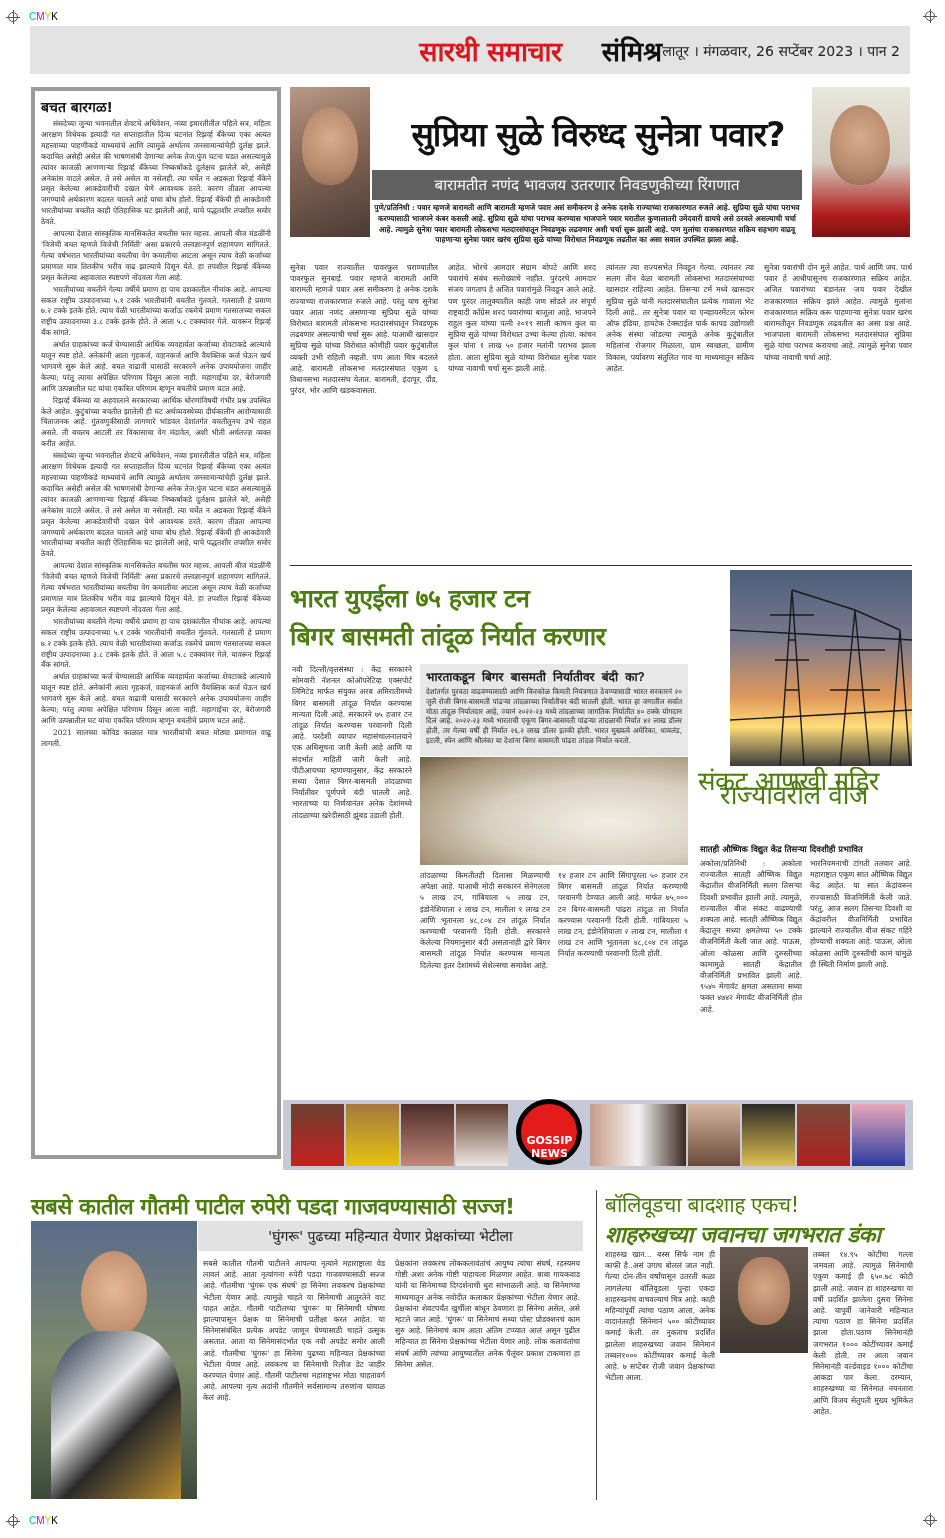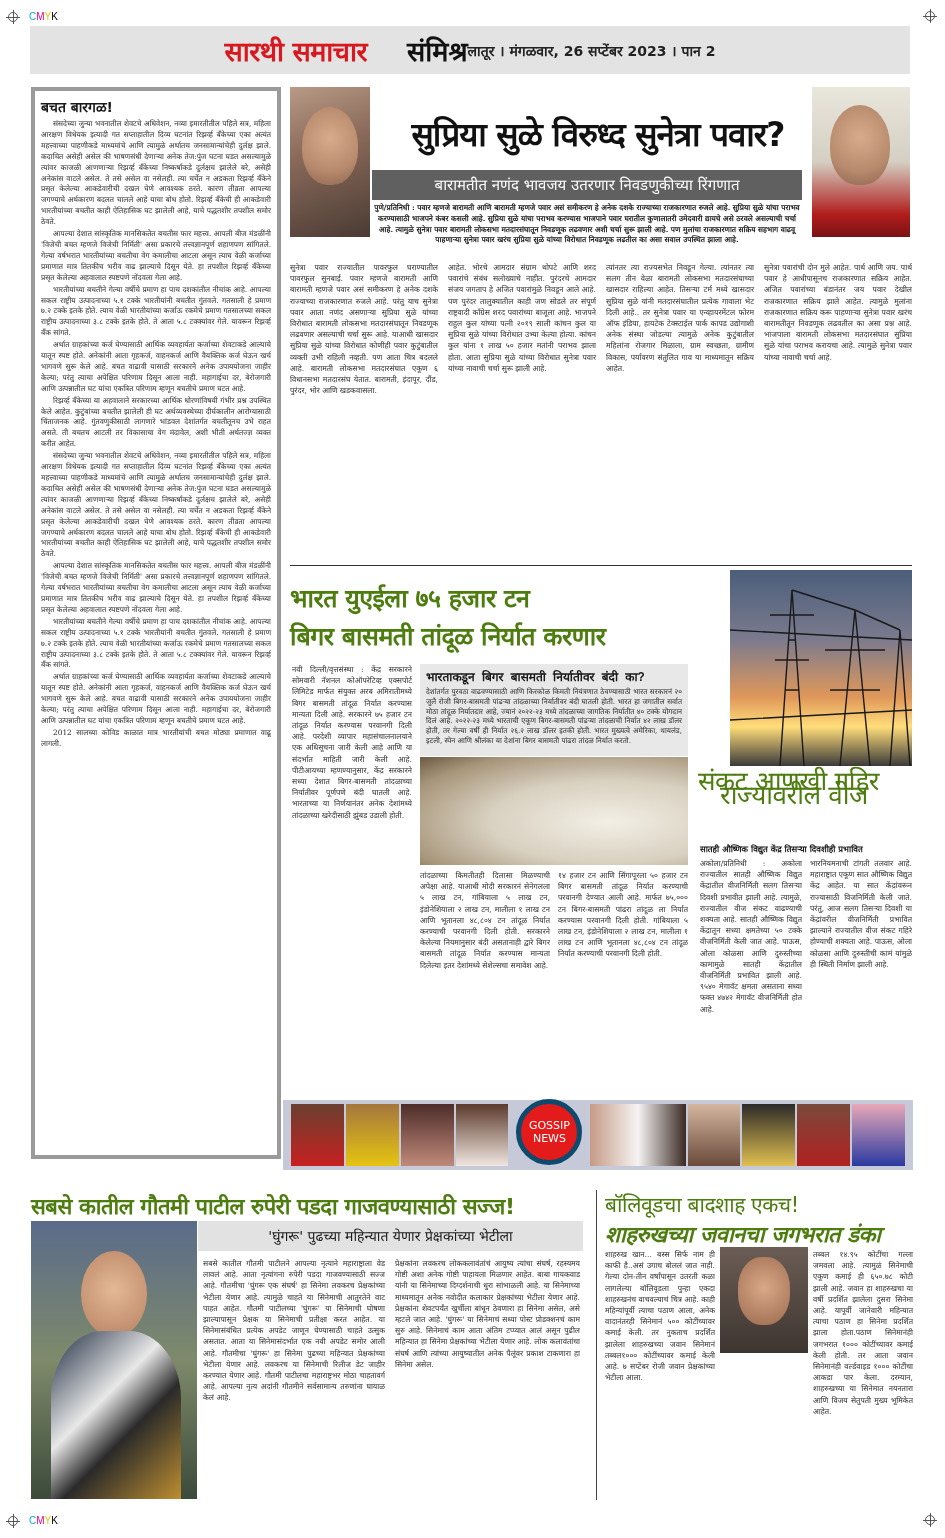--- a/index.html
+++ b/index.html
@@ -4,24 +4,24 @@
 <style>
   * { box-sizing: border-box; margin: 0; padding: 0; }
   html, body { width: 945px; height: 1538px; background: #fff; overflow: hidden; }
   body { position: relative; font-family: "DejaVu Serif", serif; color: #1a1a1a; }
   .reg { position: absolute; font-family: "Liberation Sans", sans-serif; font-size: 10px; display:flex; align-items:center; gap:11px; }
   .reg .cross { width: 10px; height: 10px; border: 1px solid #555; border-radius: 50%; position: relative; }
   .reg .cross::before { content:""; position:absolute; left:4px; top:-3px; width:1px; height:14px; background:#555; }
   .reg .cross::after { content:""; position:absolute; top:4px; left:-3px; width:14px; height:1px; background:#555; }
   .c{color:#00aeef}.m{color:#ec008c}.y{color:#e6c800}.k{color:#000}
 
-  .masthead { position:absolute; left:30px; top:26px; width:880px; height:48px; background:#e3e3e3; display:flex; align-items:center; justify-content:center; padding: 0 10px; }
+  .masthead { position:absolute; left:30px; top:26px; width:880px; height:48px; background:#e3e3e3; display:flex; align-items:center; justify-content:flex-end; padding: 0 10px; }
   .masthead .brand { font-family: "DejaVu Sans", sans-serif; font-weight: bold; font-size: 27px; color:#d7191f; letter-spacing: -0.5px; }
   .masthead .section { font-family:"DejaVu Sans", sans-serif; font-weight:bold; font-size:27px; color:#111; margin-left: 40px; }
-  .masthead .dateline { font-family:"DejaVu Sans", sans-serif; font-size:14px; font-weight:bold; color:#222; }
+  .masthead .dateline { font-family:"DejaVu Sans", sans-serif; font-size:14px; font-weight:normal; color:#222; }
 
   .text { font-size: 7.6px; line-height: 11.2px; text-align: justify; color:#2a2a2a; }
   .text p { text-indent: 12px; margin-bottom: 1px; }
 
   
   .editorial { position:absolute; left:31px; top:87px; width:250px; height:1072px; background:#9a9a9a; padding:4px; }
   .editorial .inner { background:#fff; width:100%; height:100%; padding: 6px 6px; overflow:hidden; }
   .editorial .ed-title { font-family:"DejaVu Serif", serif; font-style: italic; font-weight:bold; font-size: 34px; text-align:center; text-decoration: underline; text-decoration-thickness: 3px; margin: 2px 0 8px; color:#111;}
   .editorial .ed-head { font-family:"DejaVu Sans", sans-serif; font-weight:bold; font-size:14px; margin-bottom: 3px; }
   .editorial .text { font-size: 7.4px; line-height: 10.9px; }
@@ -42,21 +42,21 @@
   .box-grey { position:absolute; background:#e8e8e8; padding: 4px 6px; }
   .box-grey .bh { font-family:Liberation Mono, monospace; font-size:12px; font-weight:bold; margin-bottom:2px; }
 
   .pylon { position:absolute; left:730px; top:570px; width:182px; height:196px; background: linear-gradient(180deg,#4b5e7a 0%, #7a7a8e 35%, #e0985a 65%, #ffdd7a 80%, #3a3a3a 100%); overflow:hidden; }
   .pylon svg { position:absolute; left:0; top:0; }
 
   .rice { position:absolute; left:420px; top:757px; width:268px; height:108px; background: radial-gradient(ellipse at 70% 60%, #f3efe6 0%, #d8d0c0 45%, #a7957a 80%, #6b5a44 100%); }
 
   .gossip { position:absolute; left:283px; top:1100px; width:630px; height:70px; background:#c6c9d8; display:flex; align-items:center; padding: 4px 8px; gap: 2px; }
   .gossip .p { height:62px; flex:1; }
-  .gossip .badge { width: 66px; height: 66px; border-radius:50%; background:#e41b1b; border: 5px solid #0c4a6e; color:#fff; font-family:"DejaVu Sans", sans-serif; font-weight:normal; font-size:11px; line-height:13px; display:flex; align-items:center; justify-content:center; text-align:center; flex: 0 0 66px; margin: -6px 6px 0; }
+  .gossip .badge { width: 66px; height: 66px; border-radius:50%; background:#e41b1b; border: 5px solid #000000; color:#fff; font-family:"DejaVu Sans", sans-serif; font-weight:bold; font-size:11px; line-height:13px; display:flex; align-items:flex-end; justify-content:center; text-align:center; flex: 0 0 66px; margin: -6px 6px 0; }
 
   .gautami-photo { position:absolute; left:31px; top:1221px; width:166px; height:278px; background: linear-gradient(180deg,#5a6b8a 0%, #7e8a6a 50%, #3c4a3a 100%); overflow:hidden; }
   .gh-sub { position:absolute; left:198px; top:1221px; width:385px; height:30px; background:#e2e2e2; font-family:"DejaVu Sans", sans-serif; font-size:14px; text-align:center; line-height:30px; }
   .srk-photo { position:absolute; left:720px; top:1247px; width:88px; height:106px; background: linear-gradient(180deg,#6b5d55 0%, #3e3530 100%); overflow:hidden; }
 </style>
 </head>
 <body>
 
 <div class="reg" style="left:8px; top:11px;">
   <span class="cross"></span>
@@ -85,21 +85,21 @@
     <div class="text">
       <p>संसदेच्या जुन्या भवनातील शेवटचे अधिवेशन, नव्या इमारतीतील पहिले सत्र, महिला आरक्षण विधेयक इत्यादी गत सप्ताहातील दिव्य घटनांत रिझर्व्ह बँकेच्या एका अत्यंत महत्त्वाच्या पाहणीकडे माध्यमांचे आणि त्यामुळे अर्थातच जनसामान्यांचेही दुर्लक्ष झाले. कदाचित असेही असेल की भाषणसंधी देणाऱ्या अनेक तेज:पुंज घटना घडत असल्यामुळे त्यांवर काजळी आणणाऱ्या रिझर्व्ह बँकेच्या निष्कर्षांकडे दुर्लक्षच झालेले बरे, असेही अनेकांस वाटले असेल. ते तसे असेल वा नसेलही. त्या चर्चेत न अडकता रिझर्व्ह बँकेने प्रसृत केलेल्या आकडेवारीची दखल घेणे आवश्यक ठरते. कारण तीव्रता आपल्या जगण्याचे अर्थकारण बदलत चालले आहे याचा बोध होतो. रिझर्व्ह बँकेची ही आकडेवारी भारतीयांच्या बचतीत काही ऐतिहासिक घट झालेली आहे, याचे पद्धतशीर तपशील समोर ठेवते.</p>
       <p>आपल्या देशात सांस्कृतिक मानसिकतेत बचतीस फार महत्त्व. आपली बीज मंडळींनी 'विजेची बचत म्हणजे विजेची निर्मिती' असा प्रकारचे तत्त्वज्ञानपूर्ण शहाणपण सांगितले. गेल्या वर्षभरात भारतीयांच्या बचतीचा वेग कमालीचा आटला असून त्याच वेळी कर्जाच्या प्रमाणात मात्र तितकीच भरीव वाढ झाल्याचे दिसून येते. हा तपशील रिझर्व्ह बँकेच्या प्रसृत केलेल्या अहवालात स्पष्टपणे नोंदवला गेला आहे.</p>
       <p>भारतीयांच्या बचतीने गेल्या वर्षीचे प्रमाण हा पाच दशकांतील नीचांक आहे. आपल्या सकल राष्ट्रीय उत्पादनाच्या ५.१ टक्के भारतीयांनी बचतीत गुंतवले. गतसाली हे प्रमाण ७.२ टक्के इतके होते. त्याच वेळी भारतीयांच्या कर्जाऊ रकमेचे प्रमाण गतसालच्या सकल राष्ट्रीय उत्पादनाच्या ३.८ टक्के इतके होते. ते आता ५.८ टक्क्यांवर गेले. यावरून रिझर्व्ह बँक सांगते.</p>
       <p>अर्थात ग्राहकांच्या कर्ज घेण्यासाठी आर्थिक व्यवहार्यता कर्जाच्या शेवटाकडे आल्याचे यातून स्पष्ट होते. अनेकांनी आता गृहकर्ज, वाहनकर्ज आणि वैयक्तिक कर्ज घेऊन खर्च भागवणे सुरू केले आहे. बचत वाढावी यासाठी सरकारने अनेक उपाययोजना जाहीर केल्या; परंतु त्याचा अपेक्षित परिणाम दिसून आला नाही. महागाईचा दर, बेरोजगारी आणि उत्पन्नातील घट यांचा एकत्रित परिणाम म्हणून बचतीचे प्रमाण घटत आहे.</p>
       <p>रिझर्व्ह बँकेच्या या अहवालाने सरकारच्या आर्थिक धोरणांविषयी गंभीर प्रश्न उपस्थित केले आहेत. कुटुंबांच्या बचतीत झालेली ही घट अर्थव्यवस्थेच्या दीर्घकालीन आरोग्यासाठी चिंताजनक आहे. गुंतवणुकीसाठी लागणारे भांडवल देशांतर्गत बचतीतूनच उभे राहत असते. ती बचतच आटली तर विकासाचा वेग मंदावेल, अशी भीती अर्थतज्ज्ञ व्यक्त करीत आहेत.</p>
       <p>संसदेच्या जुन्या भवनातील शेवटचे अधिवेशन, नव्या इमारतीतील पहिले सत्र, महिला आरक्षण विधेयक इत्यादी गत सप्ताहातील दिव्य घटनांत रिझर्व्ह बँकेच्या एका अत्यंत महत्त्वाच्या पाहणीकडे माध्यमांचे आणि त्यामुळे अर्थातच जनसामान्यांचेही दुर्लक्ष झाले. कदाचित असेही असेल की भाषणसंधी देणाऱ्या अनेक तेज:पुंज घटना घडत असल्यामुळे त्यांवर काजळी आणणाऱ्या रिझर्व्ह बँकेच्या निष्कर्षांकडे दुर्लक्षच झालेले बरे, असेही अनेकांस वाटले असेल. ते तसे असेल वा नसेलही. त्या चर्चेत न अडकता रिझर्व्ह बँकेने प्रसृत केलेल्या आकडेवारीची दखल घेणे आवश्यक ठरते. कारण तीव्रता आपल्या जगण्याचे अर्थकारण बदलत चालले आहे याचा बोध होतो. रिझर्व्ह बँकेची ही आकडेवारी भारतीयांच्या बचतीत काही ऐतिहासिक घट झालेली आहे, याचे पद्धतशीर तपशील समोर ठेवते.</p>
       <p>आपल्या देशात सांस्कृतिक मानसिकतेत बचतीस फार महत्त्व. आपली बीज मंडळींनी 'विजेची बचत म्हणजे विजेची निर्मिती' असा प्रकारचे तत्त्वज्ञानपूर्ण शहाणपण सांगितले. गेल्या वर्षभरात भारतीयांच्या बचतीचा वेग कमालीचा आटला असून त्याच वेळी कर्जाच्या प्रमाणात मात्र तितकीच भरीव वाढ झाल्याचे दिसून येते. हा तपशील रिझर्व्ह बँकेच्या प्रसृत केलेल्या अहवालात स्पष्टपणे नोंदवला गेला आहे.</p>
       <p>भारतीयांच्या बचतीने गेल्या वर्षीचे प्रमाण हा पाच दशकांतील नीचांक आहे. आपल्या सकल राष्ट्रीय उत्पादनाच्या ५.१ टक्के भारतीयांनी बचतीत गुंतवले. गतसाली हे प्रमाण ७.२ टक्के इतके होते. त्याच वेळी भारतीयांच्या कर्जाऊ रकमेचे प्रमाण गतसालच्या सकल राष्ट्रीय उत्पादनाच्या ३.८ टक्के इतके होते. ते आता ५.८ टक्क्यांवर गेले. यावरून रिझर्व्ह बँक सांगते.</p>
       <p>अर्थात ग्राहकांच्या कर्ज घेण्यासाठी आर्थिक व्यवहार्यता कर्जाच्या शेवटाकडे आल्याचे यातून स्पष्ट होते. अनेकांनी आता गृहकर्ज, वाहनकर्ज आणि वैयक्तिक कर्ज घेऊन खर्च भागवणे सुरू केले आहे. बचत वाढावी यासाठी सरकारने अनेक उपाययोजना जाहीर केल्या; परंतु त्याचा अपेक्षित परिणाम दिसून आला नाही. महागाईचा दर, बेरोजगारी आणि उत्पन्नातील घट यांचा एकत्रित परिणाम म्हणून बचतीचे प्रमाण घटत आहे.</p>
-      <p>2012 सालच्या कोविड काळात मात्र भारतीयांची बचत मोठ्या प्रमाणात वाढू लागली.</p>
+      <p>2021 सालच्या कोविड काळात मात्र भारतीयांची बचत मोठ्या प्रमाणात वाढू लागली.</p>
     </div>
   </div>
 </section>
 
 <div class="photo" style="left:290px; top:87px; width:80px; height:150px;">
   <div class="face" style="left:12px; top:20px; width:56px; height:78px;"></div>
 </div>
 <div class="photo" style="left:812px; top:87px; width:98px; height:150px; background:linear-gradient(180deg,#e9e6dc 0%,#d4cfc2 50%,#b11d1d 85%,#7a1212 100%);">
   <div class="face" style="left:18px; top:18px; width:60px; height:80px;"></div>
 </div>

